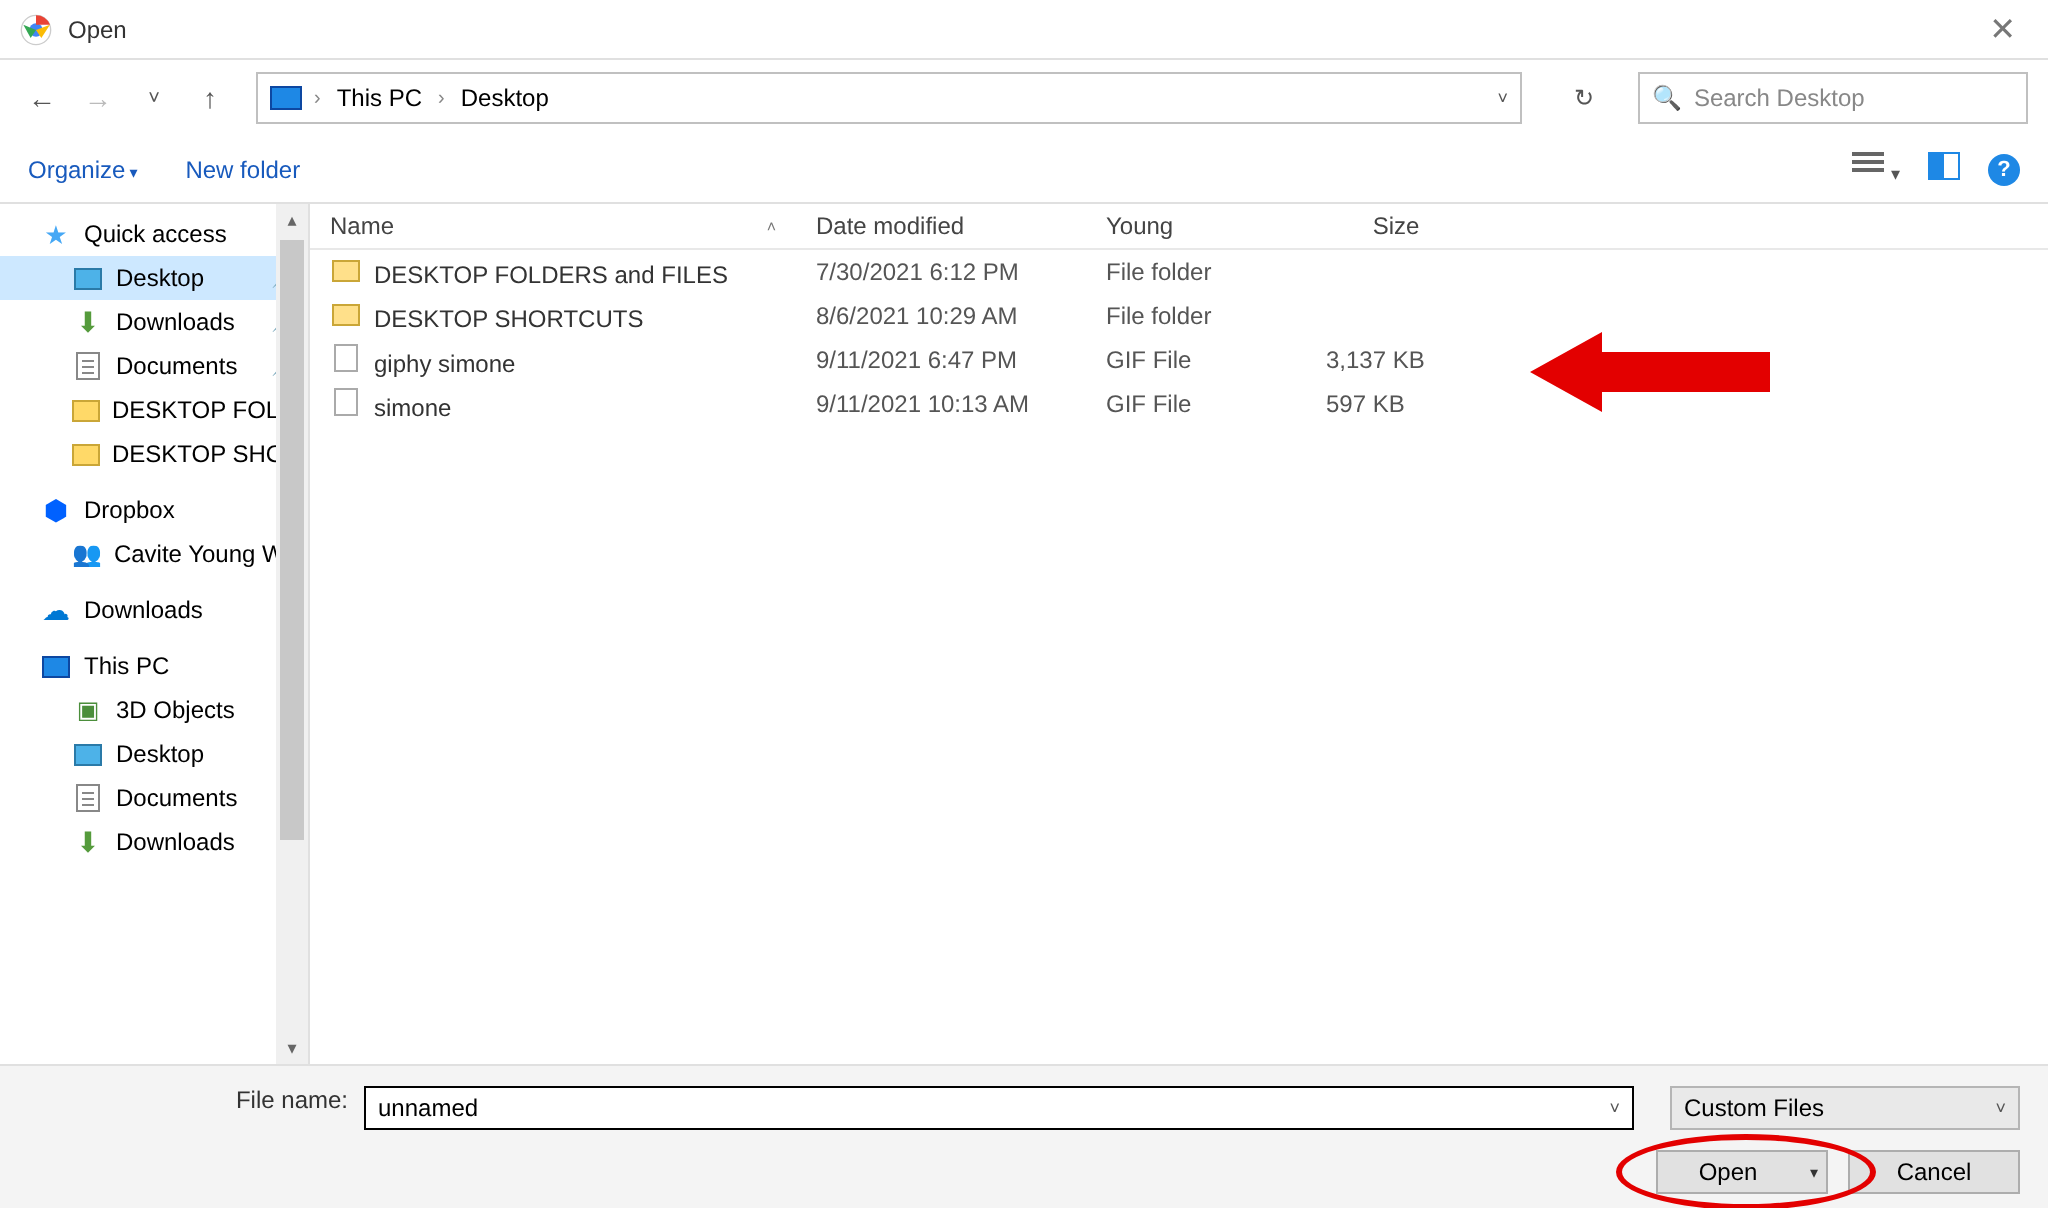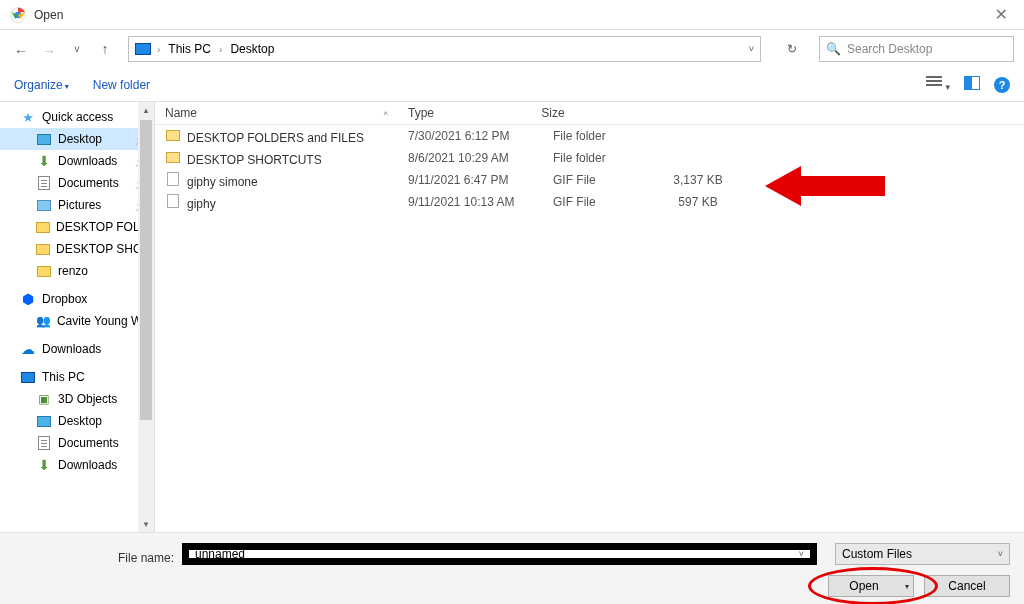--- a/index.html
+++ b/index.html
@@ -159,21 +159,21 @@
    border-bottom:1px solid #e8e8e8;
    color:#444;
    font-size:12px;
  }
  .hdr > div, .row > div {
    padding: 4px 10px;
  }
  .col-name{ flex:0 0 243px;}
  .col-date{ flex:0 0 145px;}
  .col-type{ flex:0 0 110px;}
- .col-size{ flex:0 0 90px; text-align:center;}
+ .col-size{ flex:0 0 90px; text-align:left;}
  .hdr .col-name{display:flex;align-items:center;gap:6px;}
  .sort-caret{font-size:8px;color:#777;}
  .rows{flex:1;}
  .row{
    display:flex;
    color:#333;
    height:22px;
    align-items:center;
  }
  .row .ic{width:16px;height:16px;display:inline-flex;align-items:center;justify-content:center;margin-right:6px;}
@@ -189,24 +189,24 @@
    pointer-events:none;
  }
 
  
  .bottom {
    height:72px;
    border-top:1px solid #e0e0e0;
    background:#f4f4f4;
    padding: 10px 14px 0 14px;
  }
- .row1{ display:flex; align-items:flex-end; gap:8px;}
+ .row1{ display:flex; align-items:flex-start; gap:8px;}
  .row1 label{ width:160px; text-align:right; color:#333;}
  .fn-input{
-   flex:1;height:22px;border:7px solid #000000;background:#fff;
+   flex:1;height:22px;border:1px solid #000000;background:#fff;
    padding:0 6px;display:flex;align-items:center;justify-content:space-between;
  }
  .filter-sel{
    width:175px;height:22px;border:1px solid #b5b5b5;background:#e9e9e9;
    display:flex;align-items:center;justify-content:space-between;padding:0 6px;
    margin-left:10px;
  }
  .row2{display:flex;justify-content:flex-end;gap:10px;margin-top:10px;position:relative;}
  .btn{
    width:86px;height:22px;border:1px solid #adadad;background:#e1e1e1;
@@ -305,42 +305,29 @@
       </div>
       <div class="side-item child">
         <span class="sb-icon">
             <span class="ic-doc"></span>
           </span>
         <span>Documents</span>
         <span class="pin">📌</span>
       </div>
       <div class="side-item child">
         <span class="sb-icon">
-            <span class="ic-pic"></span>
-          </span>
-        <span>Pictures</span>
-        <span class="pin">📌</span>
-      </div>
-      <div class="side-item child">
-        <span class="sb-icon">
             <span class="ic-folder"></span>
           </span>
         <span>DESKTOP FOLDERS and FILES</span>
       </div>
       <div class="side-item child">
         <span class="sb-icon">
             <span class="ic-folder"></span>
           </span>
         <span>DESKTOP SHORTCUTS</span>
-      </div>
-      <div class="side-item child">
-        <span class="sb-icon">
-            <span class="ic-folder"></span>
-          </span>
-        <span>renzo</span>
       </div>
     </div>
     <div class="side-group">
       <div class="side-item">
         <span class="sb-icon ic-dropbox">⬢</span>
         <span>Dropbox</span>
       </div>
       <div class="side-item child">
         <span class="sb-icon ic-people">👥</span>
         <span>Cavite Young Writers</span>
@@ -388,21 +375,22 @@
       <div class="arr">▾</div>
     </div>
   </div>
 
   <div class="filelist">
     <div class="hdr">
       <div class="col-name">
         <span>Name</span>
         <span class="sort-caret" style="margin-left:auto;">˄</span>
       </div>
-      <div class="col-type">Type</div>
+      <div class="col-date">Date modified</div>
+      <div class="col-type">Young</div>
       <div class="col-size" style="text-align:center;">Size</div>
     </div>
     <div class="rows" id="rows">
         <div class="row">
           <div class="col-name"><span class="ic">
               <span class="ic-gfolder"></span>
             </span><span>DESKTOP FOLDERS and FILES</span></div>
           <div class="col-date">7/30/2021 6:12 PM</div>
           <div class="col-type">File folder</div>
           <div class="col-size"></div>
@@ -419,21 +407,21 @@
           <div class="col-name"><span class="ic">
               <span class="ic-file"></span>
             </span><span>giphy simone</span></div>
           <div class="col-date">9/11/2021 6:47 PM</div>
           <div class="col-type">GIF File</div>
           <div class="col-size">3,137 KB</div>
         </div>
         <div class="row">
           <div class="col-name"><span class="ic">
               <span class="ic-file"></span>
-            </span><span>giphy</span></div>
+            </span><span>simone</span></div>
           <div class="col-date">9/11/2021 10:13 AM</div>
           <div class="col-type">GIF File</div>
           <div class="col-size">597 KB</div>
         </div>
       </div>
 
     <svg class="red-arrow" viewBox="0 0 120 48">
       <polygon points="0,24 36,4 36,14 120,14 120,34 36,34 36,44" fill="#e30000"></polygon>
     </svg>
   </div>

